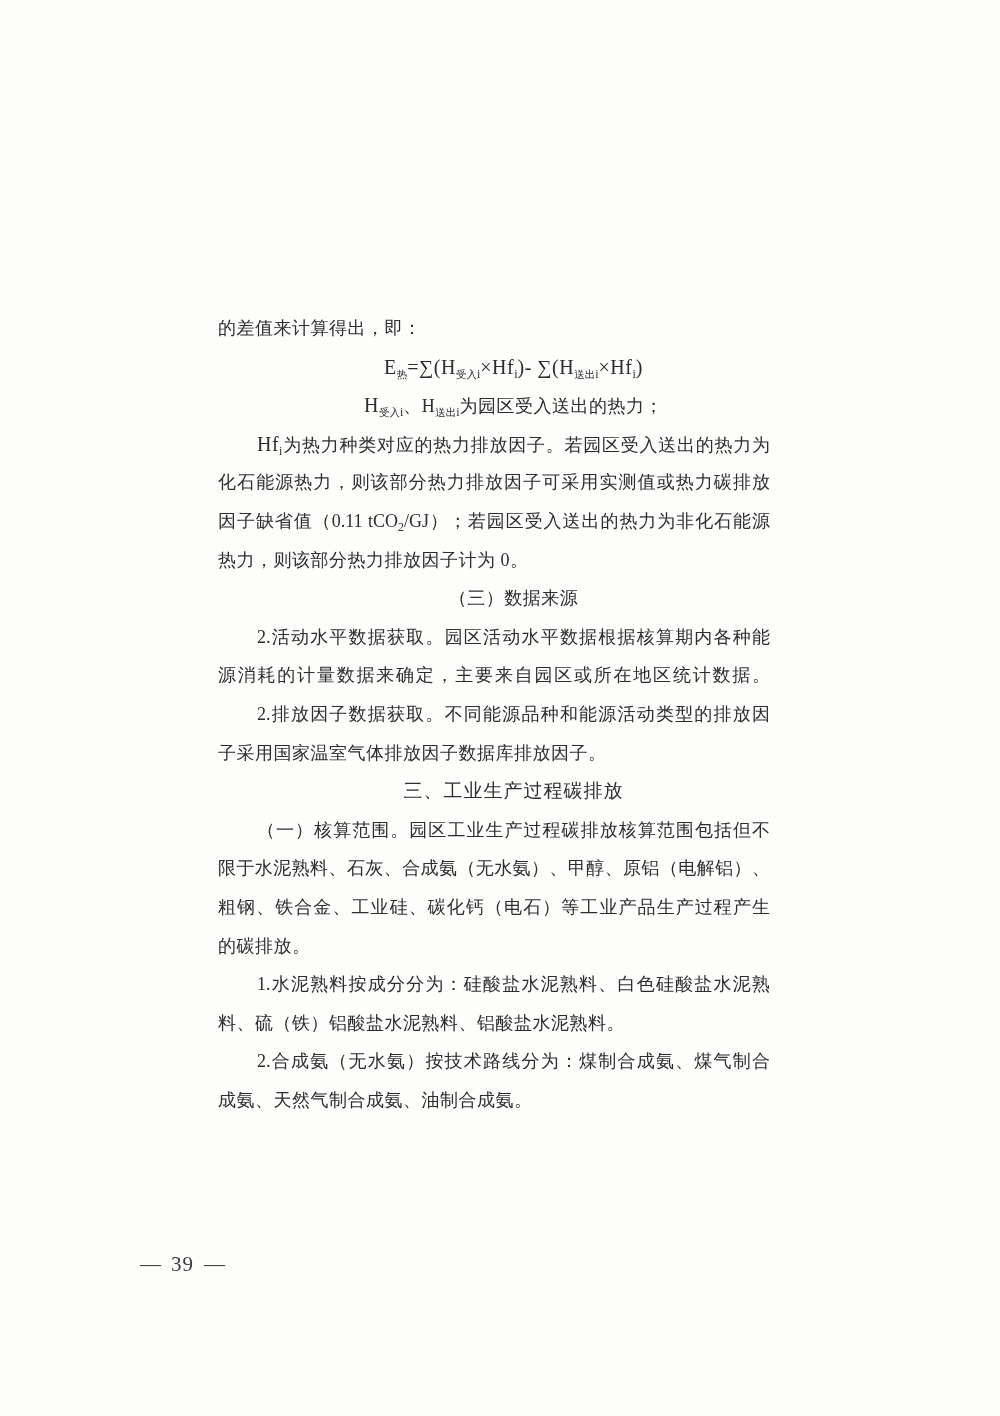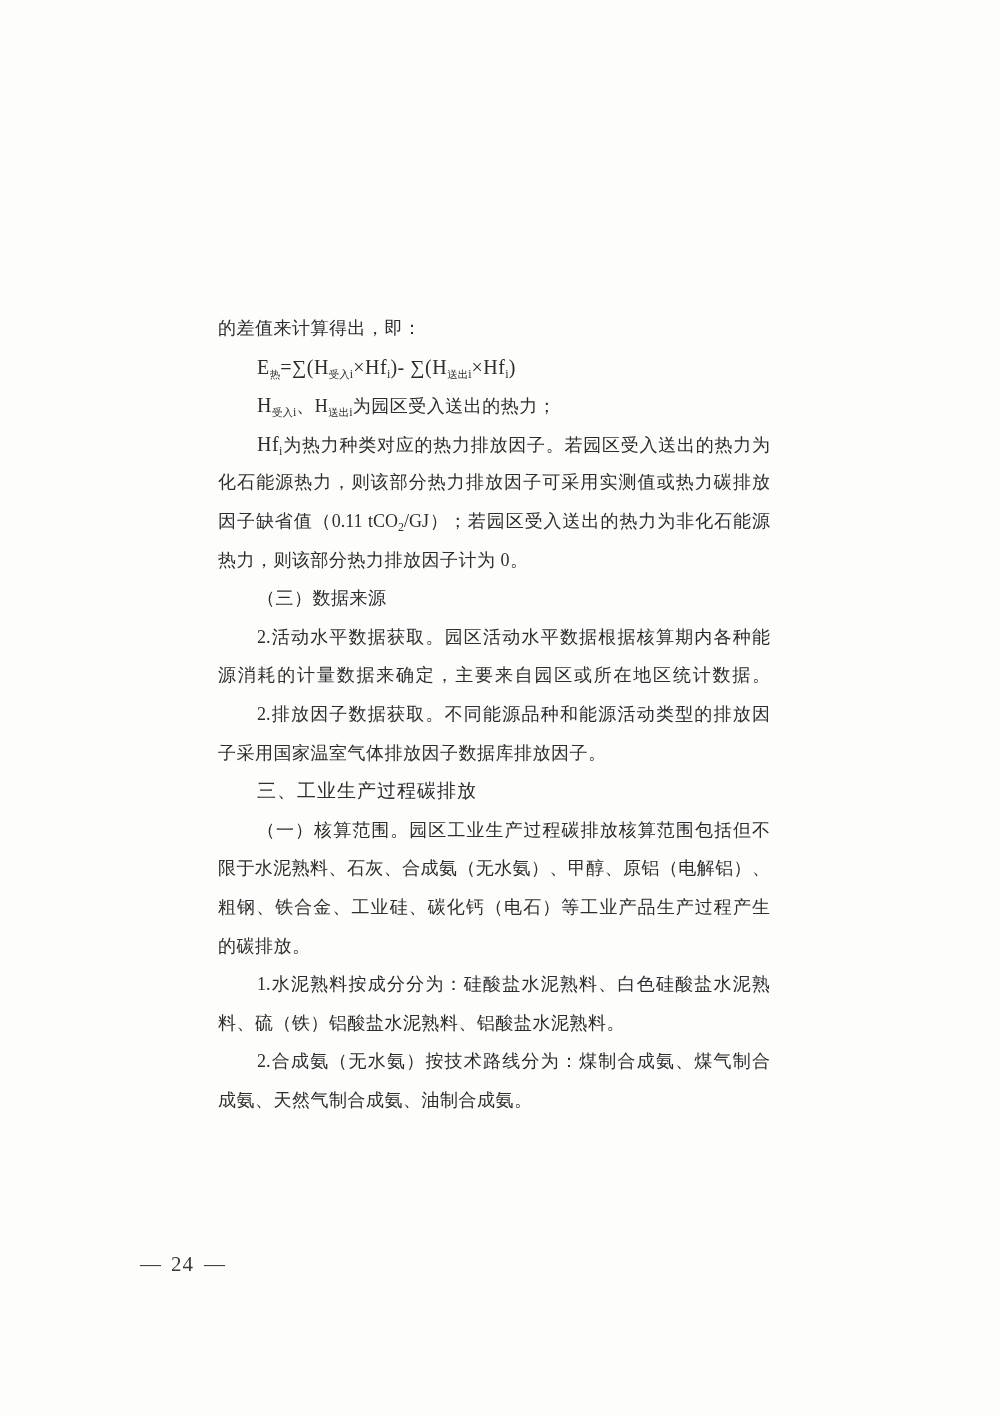--- a/index.html
+++ b/index.html
@@ -23,21 +23,21 @@
     top: 309px;
     width: 552px;
   }
   .line {
     font-size: 18px;
     line-height: 38.6px;
     height: 38.6px;
     white-space: nowrap;
     letter-spacing: 0.5px;
   }
-  .ind { padding-left: 39px; }
+  .ind { padding-left: 39px; text-align: center; }
   
   .jl {
     white-space: normal;
     text-align: justify;
     text-align-last: justify;
     letter-spacing: 0;
   }
   .hd {
     font-family: "Liberation Sans", "DejaVu Sans", sans-serif;
     font-weight: normal;
@@ -159,16 +159,16 @@
     </div>
 
     <div class="line">
       <span>成氨、天然气制合成氨、油制合成氨。</span>
     </div>
 
 
   </div>
 
   <div class="footer">
-    <span class="dash">—</span><span>24</span><span class="dash">—</span>
+    <span class="dash">—</span><span>39</span><span class="dash">—</span>
   </div>
 
 </div>
 
 </body></html>

